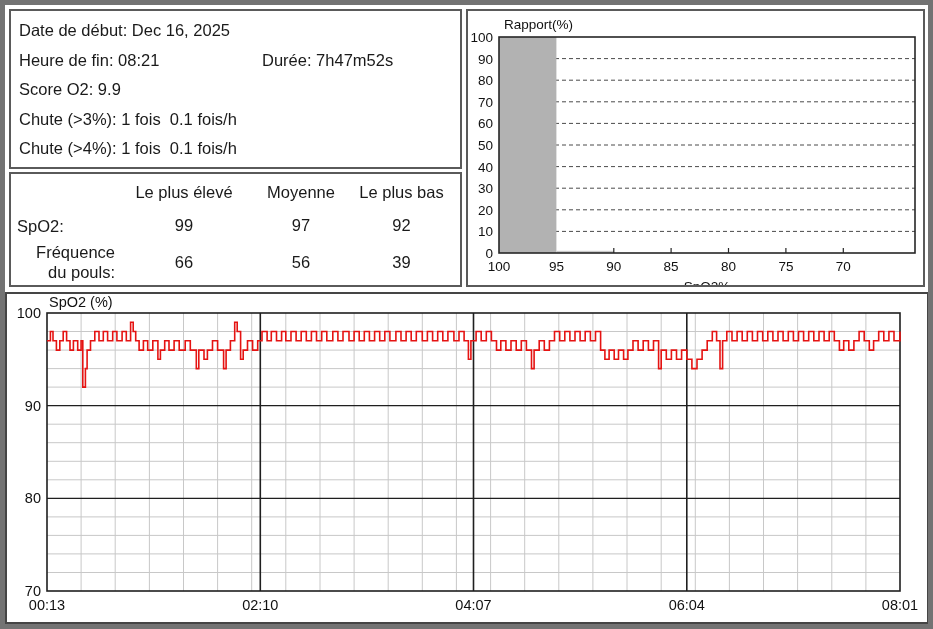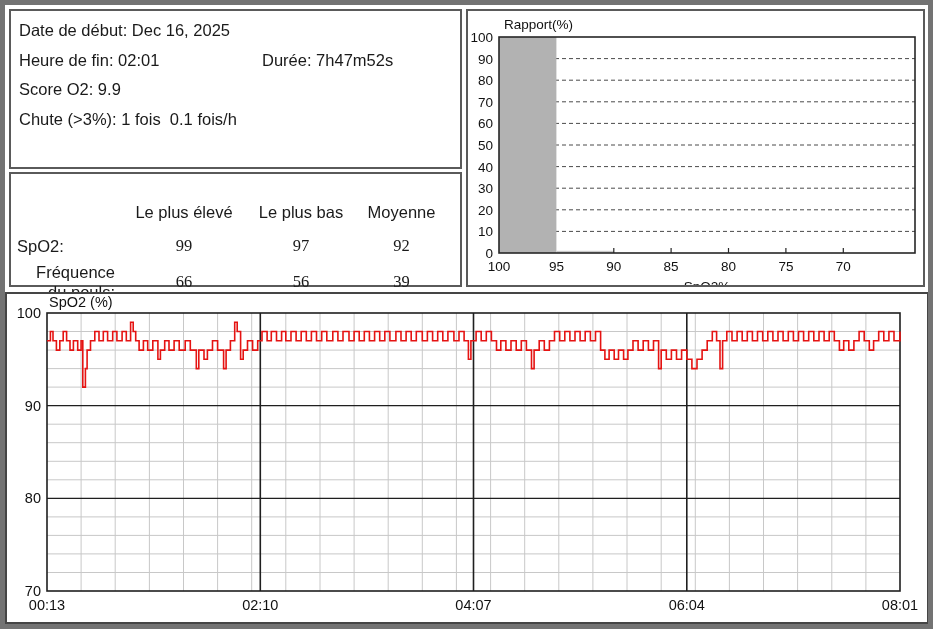--- a/index.html
+++ b/index.html
@@ -5,25 +5,25 @@
   html,body{margin:0;padding:0;background:#000;}
   #app{position:relative;width:933px;height:629px;box-sizing:border-box;
        background:#fff;border:5px solid #737373;overflow:hidden;
        font-family:"Liberation Sans",sans-serif;color:#1a1a1a;}
   .panel{position:absolute;box-sizing:border-box;border:2px solid #5a5a5a;background:#fff;}
   
   #summary{left:4px;top:4px;width:453px;height:160px;padding:5px 8px;font-size:16.5px;}
   .srow{position:relative;height:29.5px;line-height:29.5px;white-space:nowrap;}
   .srow .right{position:absolute;left:243px;top:0;}
   
-  #stats{left:4px;top:167px;width:453px;height:115px;padding:20px 6px;font-size:16.5px;}
+  #stats{left:4px;top:167px;width:453px;height:115px;padding:0 6px;font-size:16.5px;}
   .tgrid{display:grid;grid-template-columns:98px 138px 96px 105px;}
   .th{text-align:center;height:36px;line-height:36px;}
   .tlabel{text-align:right;line-height:20px;display:flex;align-items:center;}
-  .tval{display:flex;align-items:center;justify-content:center;font-family:Liberation Serif, serif;}
+  .tval{display:flex;align-items:center;justify-content:center;}
   .r1{height:31px;}
   .r2{height:42px;}
   
   #histPanel{left:461px;top:4px;width:459px;height:278px;}
   #trendPanel{left:0px;top:287px;width:924px;height:332px;border-color:#454545;}
   svg{display:block;}
   .tick{font-family:"Liberation Sans",sans-serif;font-size:13.5px;fill:#111;}
   .tick2{font-family:"Liberation Sans",sans-serif;font-size:14.5px;fill:#111;}
   .ctitle{font-family:"Liberation Sans",sans-serif;font-size:13.5px;fill:#111;}
   .ctitle2{font-family:"Liberation Sans",sans-serif;font-size:14.5px;fill:#111;}
@@ -31,38 +31,42 @@
 </head>
 <body>
 
 <div id="app">
 
   <div id="summary" class="panel">
     <div class="srow">
       <span>Date de début: Dec 16, 2025</span>
     </div>
     <div class="srow">
-      <span>Heure de fin: 02:01</span>
+      <span>Heure de fin: 08:21</span>
       <span class="right">Durée: 7h47m52s</span>
     </div>
     <div class="srow">
       <span>Score O2: 9.9</span>
     </div>
     <div class="srow">
       <span>Chute (&gt;3%): 1 fois&nbsp; 0.1 fois/h</span>
       <span class="right"></span>
     </div>
+    <div class="srow">
+      <span>Chute (&gt;4%): 1 fois&nbsp; 0.1 fois/h</span>
+      <span class="right"></span>
+    </div>
   </div>
 
   <div id="stats" class="panel">
     <div class="tgrid">
       <div class="th"></div>
       <div class="th">Le plus élevé</div>
+      <div class="th">Moyenne</div>
       <div class="th">Le plus bas</div>
-      <div class="th">Moyenne</div>
 
       <div class="tlabel r1">SpO2:</div>
       <div class="tval r1">99</div>
       <div class="tval r1">97</div>
       <div class="tval r1">92</div>
 
       <div class="tlabel r2">Fréquence du pouls:</div>
       <div class="tval r2">66</div>
       <div class="tval r2">56</div>
       <div class="tval r2">39</div>

